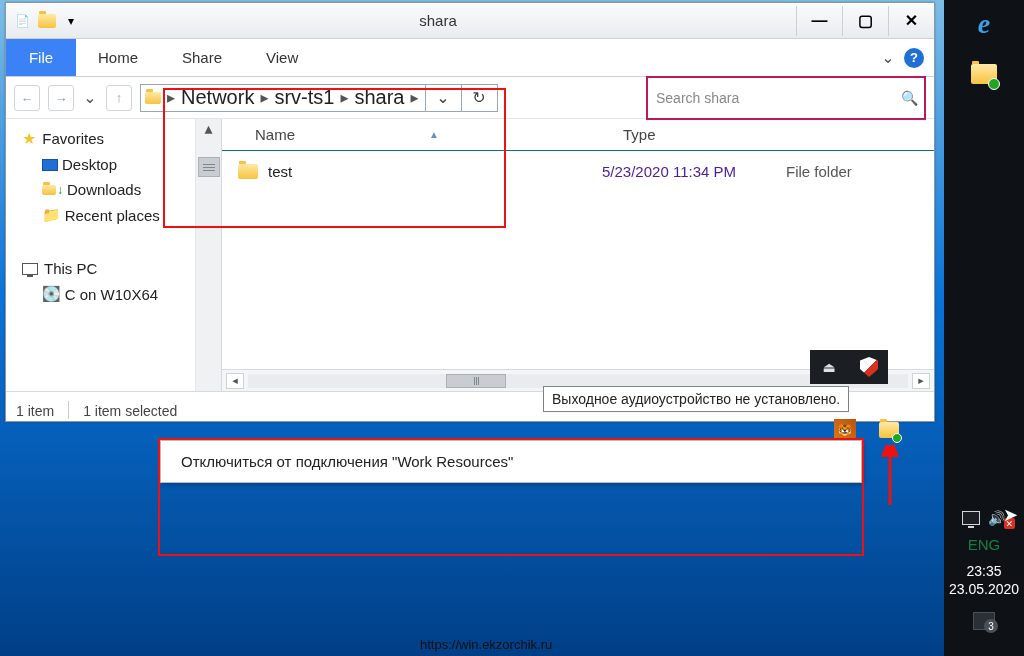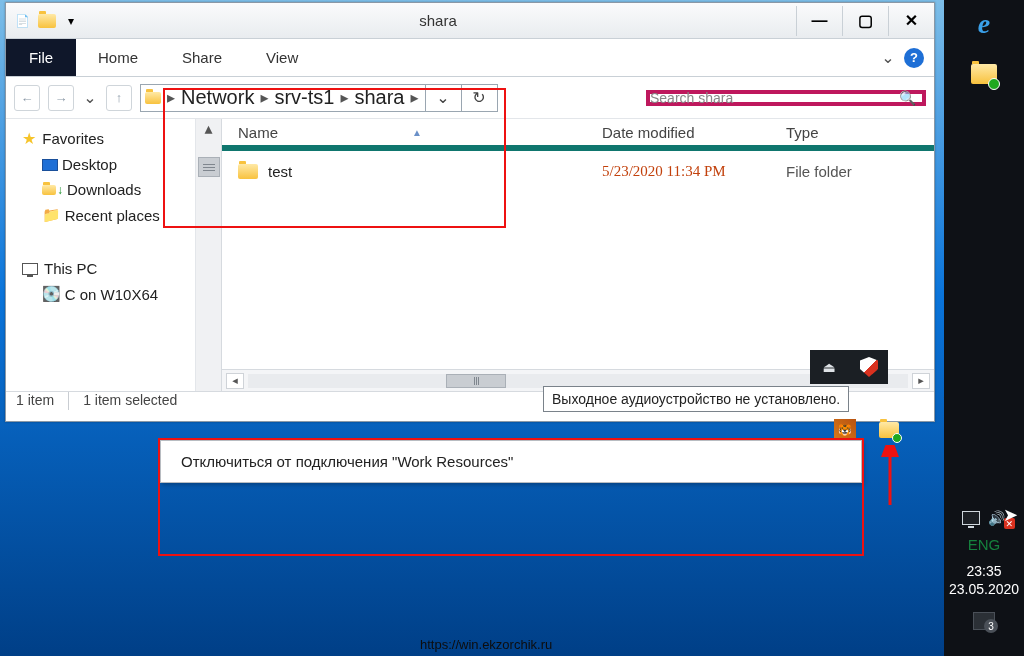--- a/index.html
+++ b/index.html
@@ -16,75 +16,75 @@
 .titlebar .qat { display:flex; gap:6px; align-items:center; padding-left:8px; }
 .qat-ico { width:18px; height:18px; display:flex; align-items:center; justify-content:center; font-size:12px; }
 .folder-ico { width:18px; height:14px; background:linear-gradient(#ffe9a6,#f8c23e); border-radius:2px; position:relative; }
 .folder-ico::before { content:""; position:absolute; top:-3px; left:1px; width:7px; height:3px; background:#f8c23e; border-radius:1px 1px 0 0; }
 .titlebar .title { flex:1; text-align:center; color:#333; font-size:15px; }
 .winctrl { display:flex; }
 .winbtn { width:46px; height:30px; display:flex; align-items:center; justify-content:center; font-size:16px; font-weight:bold; border-left:1px solid #c9d0d6; cursor:pointer; }
 
 
 .ribbon { height:38px; border-bottom:1px solid #c9d0d6; display:flex; align-items:stretch; }
-.file-tab { width:70px; background:#0f172a; color:#fff; display:flex; align-items:center; justify-content:center; font-size:15px; }
+.file-tab { width:70px; background:#3b82f6; color:#fff; display:flex; align-items:center; justify-content:center; font-size:15px; }
 .rtab { padding:0 22px; display:flex; align-items:center; color:#333; font-size:15px; cursor:pointer; }
 .ribbon-right { margin-left:auto; display:flex; align-items:center; gap:8px; padding-right:10px; }
 .chev-down { width:16px; height:16px; display:flex; align-items:center; justify-content:center; color:#555; }
 .help-ico { width:20px; height:20px; border-radius:50%; background:#1e6fd6; color:#fff; display:flex; align-items:center; justify-content:center; font-size:13px; font-weight:bold; }
 
 
 .navbar { height:42px; display:flex; align-items:center; gap:8px; padding:0 8px; border-bottom:1px solid #e3e6ea; }
 .navbtn { width:26px; height:26px; border:1px solid #cfd5da; border-radius:3px; display:flex; align-items:center; justify-content:center; color:#8a98a6; font-size:13px; }
 .addr { flex:1; height:28px; border:1px solid #9aa6b1; display:flex; align-items:center; padding:0 4px; max-width:430px; gap:4px; }
 .addr .seg { display:flex; align-items:center; font-size:20px; color:#222; cursor:pointer; }
 .addr .sep { color:#555; padding:0 2px; }
 .addr-util { width:36px; height:28px; display:flex; align-items:center; justify-content:center; color:#444; border:1px solid #9aa6b1; border-left:0; }
-.searchbox { width:280px; height:16px; border:4px solid #be185d; display:flex; align-items:center; margin-left:auto; color:#888; font-size:14px; justify-content:space-between; }
+.searchbox { width:280px; height:44px; border:2px solid #be185d; display:flex; align-items:center; padding-left:8px; margin-left:auto; color:#888; font-size:14px; justify-content:space-between; }
 .searchbox .mag { width:28px; height:100%; display:flex; align-items:center; justify-content:center; color:#666; }
 
 
 .content { display:flex; height:272px; }
 .sidebar { width:190px; border-right:1px solid #e3e6ea; padding:6px 4px; overflow:hidden; }
 .sidegroup { padding-left:12px; }
 .sidehead { display:flex; align-items:center; gap:6px; font-size:15px; color:#222; padding:4px 0; }
 .siderow { display:flex; align-items:center; gap:4px; font-size:15px; color:#222; padding:4px 0 4px 20px; cursor:pointer; }
 .star-ico { color:#f6c42a; font-size:16px; }
 .desk-ico { width:16px; height:12px; background:#1e6fd6; border:1px solid #1a4f9a; }
 .dl-ico { display:flex; align-items:center; gap:1px; }
 .pc-ico { width:16px; height:12px; background:#fff; border:1px solid #555; position:relative; }
 .pc-ico::after { content:""; position:absolute; bottom:-3px; left:4px; width:6px; height:2px; background:#555; }
 
 .listpane { flex:1; position:relative; }
 .scroll-v { position:absolute; left:0; width:26px; top:0; bottom:0; background:#f0f1f3; border-right:1px solid #d6dadf; display:flex; flex-direction:column; align-items:center; }
 .scroll-v .arrow { height:18px; width:100%; display:flex; align-items:center; justify-content:center; color:#555; }
 .scroll-v .grip { margin-top:20px; width:22px; height:20px; background:#c9cdd2; border:1px solid #aab0b7; display:flex; flex-direction:column; gap:2px; align-items:center; justify-content:center;}
 .scroll-v .grip span { width:12px; height:1px; background:#7f868e; display:block; }
 
-.listhead { display:flex; height:32px; margin-left:26px; border-bottom:6px solid #0f766e; font-size:15px; color:#444; align-items:center; }
+.listhead { display:flex; height:32px; margin-left:19px; border-bottom:1px solid #0f766e; font-size:15px; color:#444; align-items:center;padding-left:24px; }
 .colname { flex:0 0 380px; padding-left:16px; display:flex; align-items:center; gap:60px; position:relative;}
 .sort-tri { color:#6a90c8; font-size:10px; position:absolute; left:190px;}
 .coldate { flex:0 0 180px; }
 .coltype { flex:1; padding-left:4px; }
 
 .listbody { margin-left:26px; }
 .row { display:flex; align-items:center; height:40px; font-size:15px; color:#222; }
 .row .cname { flex:0 0 380px; padding-left:16px; display:flex; align-items:center; gap:10px; }
-.row .cdate { flex:0 0 180px; color:#c2410c;font-family:Liberation Serif, serif; }
+.row .cdate { flex:0 0 180px; color:#4c1d95; }
 .row .ctype { flex:1; color:#555; padding-left:4px; }
 
 .scroll-h { margin-left:26px; height:22px; background:#f4f5f7; border-top:1px solid #d6dadf; display:flex; align-items:center; padding:0 4px; gap:4px;}
 .scroll-h .a { width:18px; height:16px; display:flex; align-items:center; justify-content:center; background:#fff; border:1px solid #cfd3d8; font-size:11px; color:#555;}
 .scroll-h .track { flex:1; height:14px; background:#e9ebee; position:relative;}
 .scroll-h .thumb { position:absolute; left:30%; width:60px; height:100%; background:#c9cdd2; border:1px solid #aab0b7; display:flex; align-items:center; justify-content:center;}
 .scroll-h .thumb span { display:flex; gap:1px; }
 .scroll-h .thumb i { width:1px; height:8px; background:#7f868e; display:block; }
 
 
-.status { height:28px; border-top:1px solid #d6dadf; display:flex; align-items:flex-start; font-size:14px; color:#444; padding-left:10px; gap:14px;}
+.status { height:28px; border-top:1px solid #d6dadf; display:flex; align-items:flex-end; font-size:14px; color:#444; padding-left:10px; gap:14px;}
 .status .divider { border-left:1px solid #c9cdd2; height:18px; }
 
 
 .hlbox { position:absolute; border:2px solid #e11; background:transparent; pointer-events:none; }
 
 
 .tooltip { position:absolute; background:#fff; border:1px solid #7a828a; padding:4px 8px; font-size:14px; color:#222; }
 
 
 .taskbar { position:absolute; right:0; top:0; width:80px; height:100%; background:#0e1116; display:flex; flex-direction:column; align-items:center; padding-top:6px; }
@@ -225,21 +225,20 @@
             <span></span>
             <span></span>
             <span></span>
           </div>
       </div>
       <div class="listhead">
         <div class="colname">
           <span>Name</span>
           <span class="sort-tri">▲</span>
         </div>
-        <div class="coldate">Date modified</div>
         <div class="coltype">Type</div>
       </div>
       <div class="listbody">
         <div class="row">
           <div class="cname">
             <div class="folder-ico" style="width:20px;height:15px;"></div>
             <span>test</span>
           </div>
           <div class="cdate">5/23/2020 11:34 PM</div>
           <div class="ctype">File folder</div>

